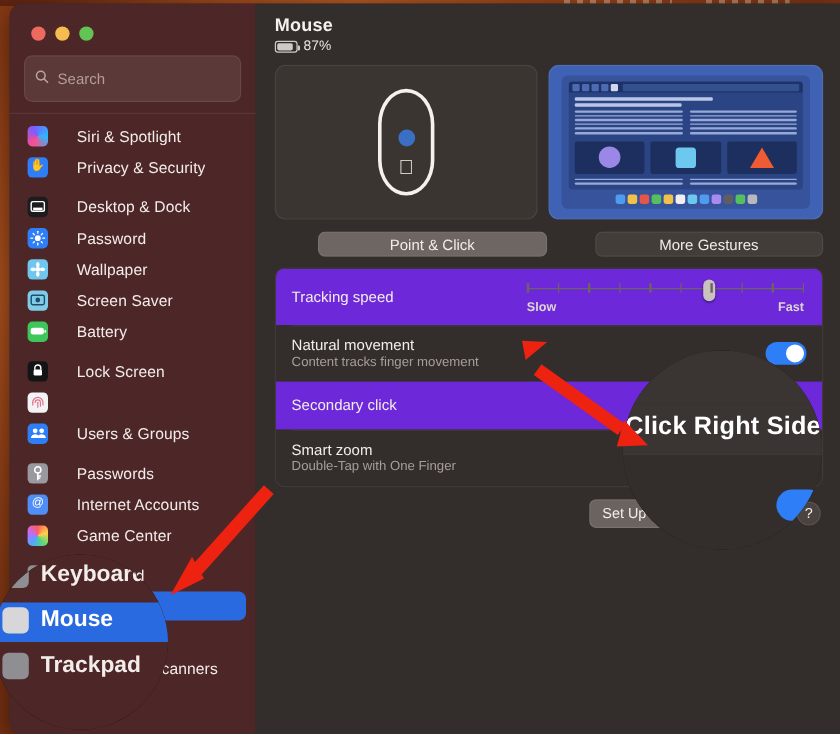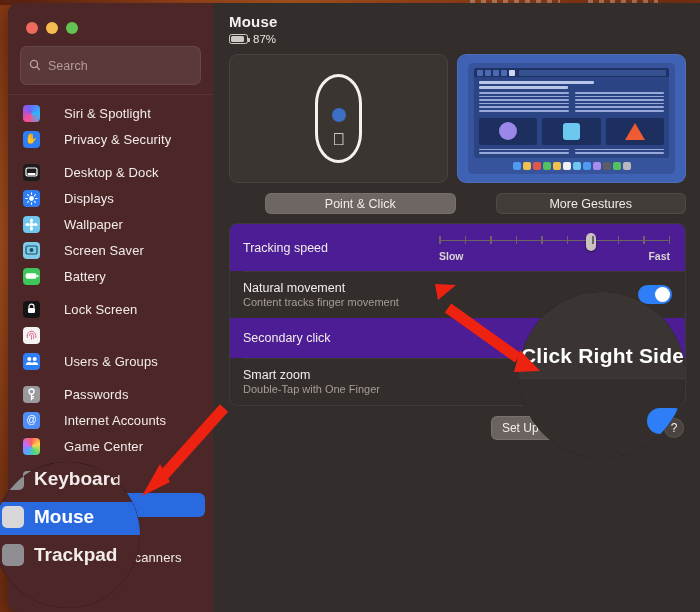--- a/index.html
+++ b/index.html
@@ -196,21 +196,21 @@
   .seg-btn.active { background: #6e6662; }
 
   .group {
     margin-top: 9px; border-radius: 8px; overflow: hidden;
     border: 1px solid rgba(255,255,255,.06);
   }
   .row {
     display: flex; align-items: center; justify-content: space-between;
     padding: 0 13px; min-height: 40px; position: relative;
   }
-  .row.odd { background: #4c1d95; }
+  .row.odd { background: #6d28d9; }
   .row.even { background: #332e2c; }
   .row.tall { min-height: 47px; }
   .row + .row.even::before {
     content: ""; position: absolute; left: 13px; right: 0; top: 0; height: 1px;
     background: rgba(255,255,255,.06);
   }
   .row-left { display: flex; flex-direction: column; gap: 1px; }
   .row-title { color: #f2edeb; font-size: 12.5px; }
   .row-sub { color: #a79d99; font-size: 11px; }
 
@@ -329,21 +329,21 @@
                     <line x1="6.5" y1="10.7" x2="6.5" y2="12.2"></line>
                     <line x1="0.8" y1="6.5" x2="2.3" y2="6.5"></line>
                     <line x1="10.7" y1="6.5" x2="12.2" y2="6.5"></line>
                     <line x1="2.6" y1="2.6" x2="3.6" y2="3.6"></line>
                     <line x1="9.4" y1="9.4" x2="10.4" y2="10.4"></line>
                     <line x1="10.4" y1="2.6" x2="9.4" y2="3.6"></line>
                     <line x1="3.6" y1="9.4" x2="2.6" y2="10.4"></line>
                   </g>
                 </svg>
             </span>
-            <span class="nav-label">Displays</span>
+            <span class="nav-label">Password</span>
           </div>
           <div class="nav-item">
             <span class="nav-icon ic-wallpaper">
               <svg width="13" height="13" viewBox="0 0 13 13">
                   <g fill="#fff">
                     <circle cx="6.5" cy="6.5" r="2"></circle>
                     <ellipse cx="6.5" cy="2.6" rx="1.5" ry="2.2"></ellipse>
                     <ellipse cx="6.5" cy="10.4" rx="1.5" ry="2.2"></ellipse>
                     <ellipse cx="2.6" cy="6.5" rx="2.2" ry="1.5"></ellipse>
                     <ellipse cx="10.4" cy="6.5" rx="2.2" ry="1.5"></ellipse>

